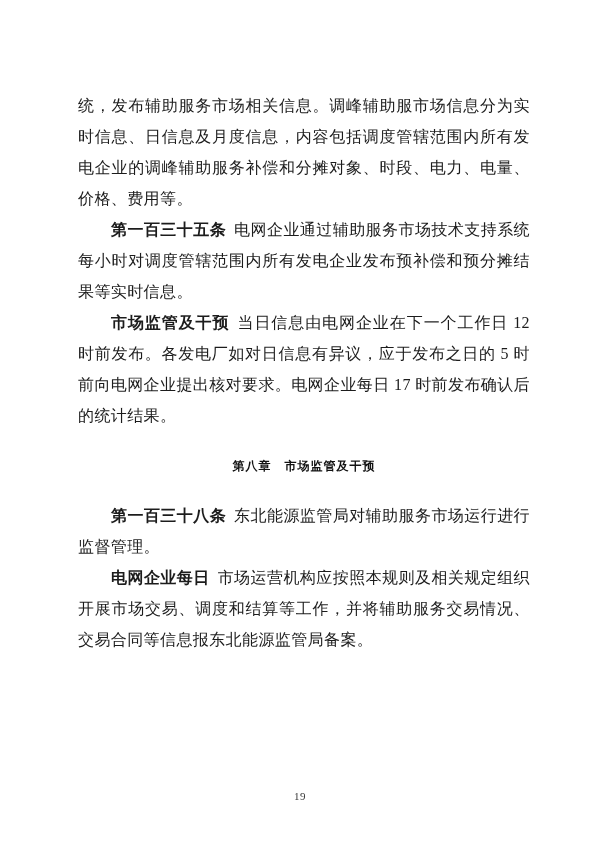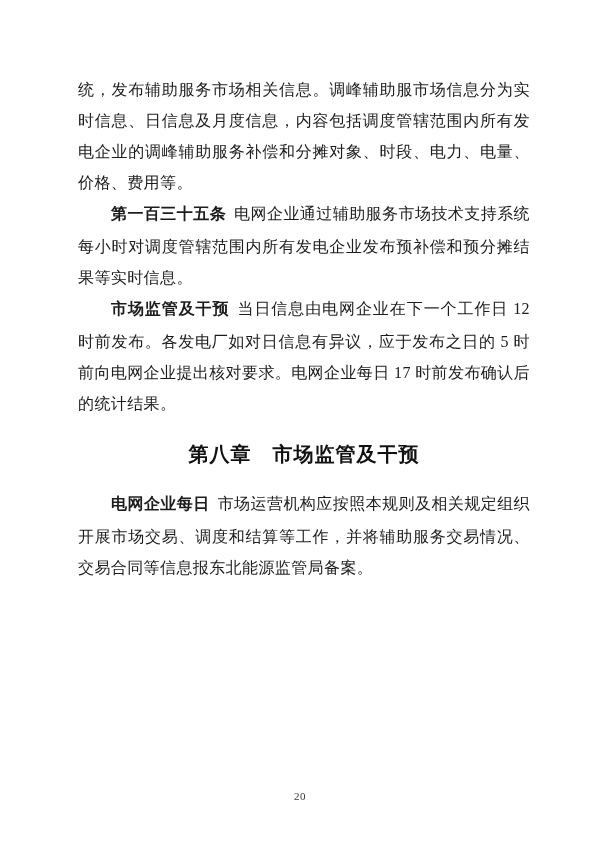--- a/index.html
+++ b/index.html
@@ -10,39 +10,39 @@
     position: relative;
     overflow: hidden;
     font-family: "Liberation Serif", "DejaVu Serif", serif;
     color: #1c1c1c;
   }
   .page {
     position: absolute;
     inset: 0;
     background: #ffffff;
     padding: 74px 70px 0 78px;
+    margin-top: 16px;
   }
   .para {
     font-size: 16px;
     line-height: 31px;
     text-align: justify;
     letter-spacing: 0.4px;
     word-break: break-all;
   }
   .para.indent { text-indent: 33px; }
   .article-label {
     font-weight: bold;
     margin-right: 8px;
-    font-family: Liberation Mono, monospace;
   }
   .para.wide-gap .article-label { margin-right: 18px; }
   .chapter {
     font-family: "Liberation Sans", "DejaVu Sans", sans-serif;
     font-weight: bold;
-    font-size: 20px;
+    font-size: 12px;
     line-height: 24px;
     letter-spacing: 1px;
     text-align: center;
     color: #111111;
     margin: 23px 0 22px 0;
   }
   .footer {
     position: absolute;
     left: 0;
     right: 0;
@@ -63,21 +63,22 @@
 
   <p class="para">统，发布辅助服务市场相关信息。调峰辅助服市场信息分为实时信息、日信息及月度信息，内容包括调度管辖范围内所有发电企业的调峰辅助服务补偿和分摊对象、时段、电力、电量、价格、费用等。</p>
 
   <p class="para indent"><span class="article-label">第一百三十五条</span><span>电网企业通过辅助服务市场技术支持系统每小时对调度管辖范围内所有发电企业发布预补偿和预分摊结果等实时信息。</span></p>
 
   <p class="para indent"><span class="article-label">市场监管及干预</span><span>当日信息由电网企业在下一个工作日 12 时前发布。各发电厂如对日信息有异议，应于发布之日的 5 时前向电网企业提出核对要求。电网企业每日 17 时前发布确认后的统计结果。</span></p>
 
 
   <h2 class="chapter">第八章　市场监管及干预</h2>
 
+  <p class="para indent"><span class="article-label">第一百三十八条</span><span>东北能源监管局对辅助服务市场运行进行监督管理。</span></p>
 
   <p class="para indent"><span class="article-label">电网企业每日</span><span>市场运营机构应按照本规则及相关规定组织开展市场交易、调度和结算等工作，并将辅助服务交易情况、交易合同等信息报东北能源监管局备案。</span></p>
 
 
   <div class="footer">
-    <span class="pagenum">20</span>
+    <span class="pagenum">19</span>
   </div>
 
 </div>
 
 </body></html>

